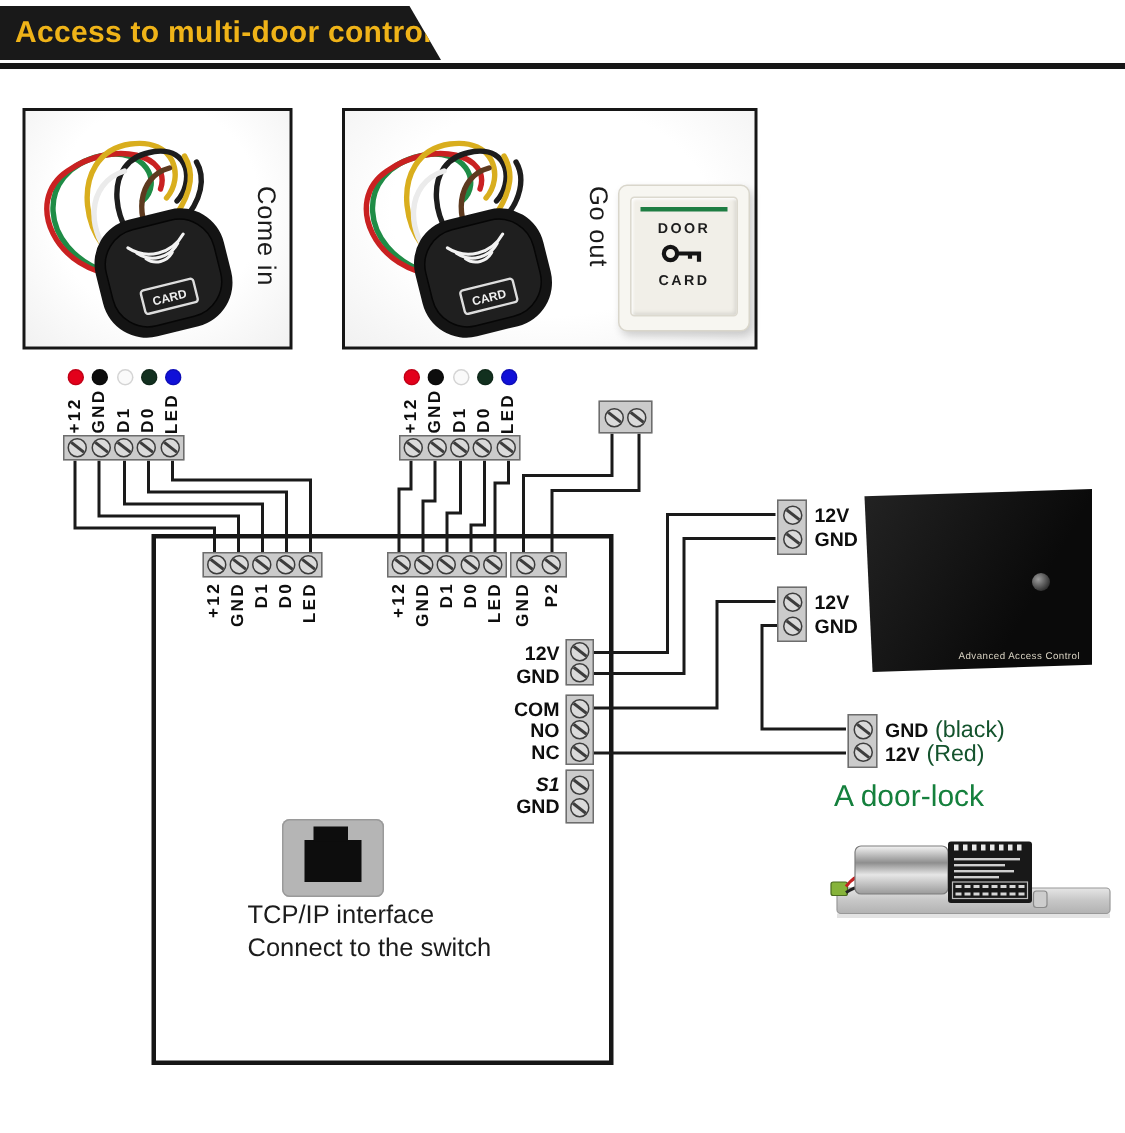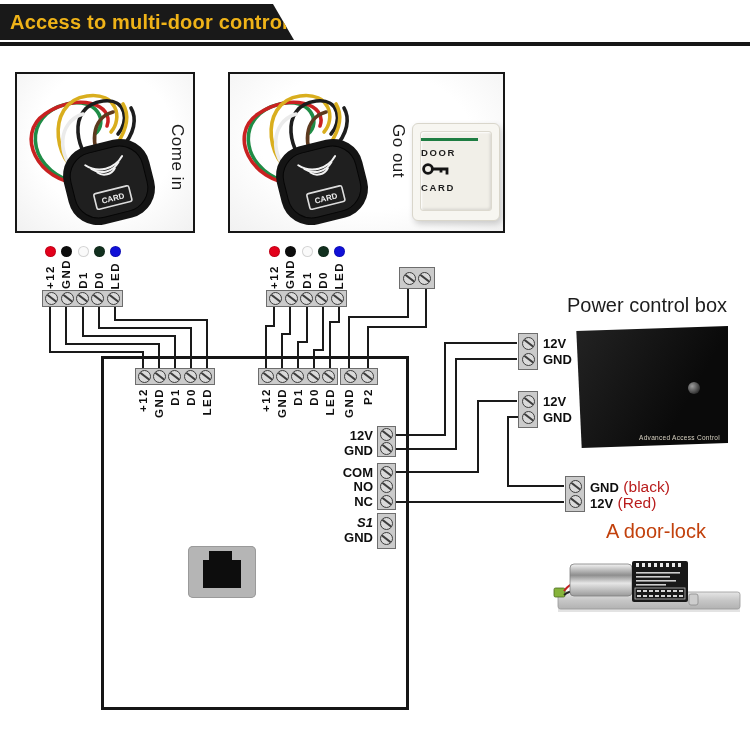--- a/index.html
+++ b/index.html
@@ -17,21 +17,21 @@
   
   .photo{border:2px solid #161616;background:radial-gradient(ellipse at 50% 42%,#ffffff 55%,#f1f1f1 100%);
          box-sizing:border-box;}
   .vtext{writing-mode:vertical-rl;font-size:17px;color:#1b1b1b;letter-spacing:.5px;}
 
   
   #exit-btn{left:182px;top:49px;width:86px;height:96px;background:#f7f6f1;border:1px solid #d9d6cb;
             border-radius:6px;box-shadow:2px 3px 6px rgba(0,0,0,.18);}
   #exit-btn .inner{position:absolute;left:7px;top:7px;right:7px;bottom:9px;background:#f1efe8;
             border:1px solid #dcd9cf;border-radius:3px;box-shadow:inset 1px 1px 2px #fff,inset -1px -1px 3px rgba(0,0,0,.12);
-            display:flex;flex-direction:column;}
+            display:flex;flex-direction:column;align-items:center;}
   #exit-btn .gline{width:82%;height:3px;margin-top:6px;background:#1e7d42;}
   #exit-btn .blabel{font-size:9.5px;font-weight:700;letter-spacing:1.6px;color:#1c1c1c;margin-top:6px;}
 
   
   .hstrip{position:absolute;background:#cbcbcb;border:1.5px solid #6d6d6d;box-sizing:border-box;
           display:flex;align-items:center;justify-content:space-evenly;}
   .vstrip{position:absolute;background:#cbcbcb;border:1.5px solid #6d6d6d;box-sizing:border-box;
           display:flex;flex-direction:column;align-items:center;justify-content:space-evenly;}
   .screw{width:13px;height:13px;border-radius:50%;background:#dadada;border:1.7px solid #3d3d3d;
          box-sizing:border-box;position:relative;overflow:hidden;flex:none;}
@@ -58,24 +58,24 @@
 
   
   #pbox-title{left:556px;top:294px;width:182px;text-align:center;font-size:20px;color:#1d1d1d;}
   #pbox{left:574px;top:326px;width:154px;height:122px;background:linear-gradient(120deg,#232323,#0a0a0a 70%);
         clip-path:polygon(1.5% 4%,100% 0,100% 96%,5% 100%);}
   #pbox .lock{position:absolute;left:114px;top:56px;width:12px;height:12px;border-radius:50%;
         background:radial-gradient(circle at 35% 35%,#9d9d9d,#2d2d2d 75%);}
   #pbox .brand{position:absolute;right:8px;bottom:7px;font-size:6.5px;letter-spacing:.3px;color:#d8d2c2;}
 
   
-  #lock-title{left:556px;top:520px;width:150px;text-align:right;font-size:20px;color:#c2410c;}
+  #lock-title{left:556px;top:520px;width:150px;text-align:left;font-size:20px;color:#15803d;}
   .lockrow{position:absolute;left:590px;white-space:nowrap;}
   .lockrow b{font-size:13px;font-weight:700;color:#0e0e0e;}
-  .lockrow span{font-size:15.5px;color:#b91c1c;}
+  .lockrow span{font-size:15.5px;color:#14532d;}
 </style>
 </head>
 <body>
 
 <div id="canvas">
 
   <svg width="0" height="0" style="position:absolute">
     <defs>
       <g id="reader-art">
         <g fill="none" stroke-linecap="round" stroke-width="3.6">
@@ -256,22 +256,25 @@
   </div>
   <div class="rlabel" style="top:515px;font-style:italic;">S1</div>
   <div class="rlabel" style="top:530px;">GND</div>
 
   <div class="abs" id="rj45">
     <svg width="68" height="52" viewBox="0 0 68 52">
       <rect x="15" y="14" width="38" height="28" fill="#0d0d0d"></rect>
       <rect x="21" y="5" width="23" height="10" fill="#0d0d0d"></rect>
     </svg>
   </div>
-
-  <div class="abs" id="pbox-title">Power control box</div>
+  <div class="abs" id="tcp-caption">
+    <div>TCP/IP interface</div>
+    <div>Connect to the switch</div>
+  </div>
+
   <div class="abs" id="pbox">
     <div class="lock"></div>
     <div class="brand">Advanced Access Control</div>
   </div>
 
   <div class="vstrip" style="left:518px;top:333px;width:20px;height:37px;">
     <span class="screw"></span>
     <span class="screw"></span>
   </div>
   <div class="plabel" style="top:336px;">12V</div>

